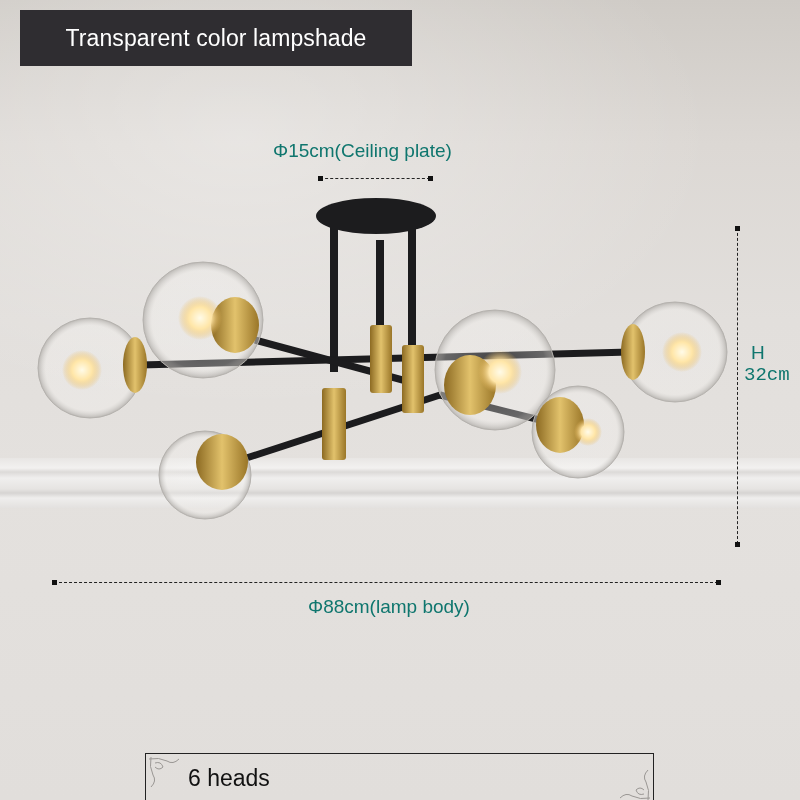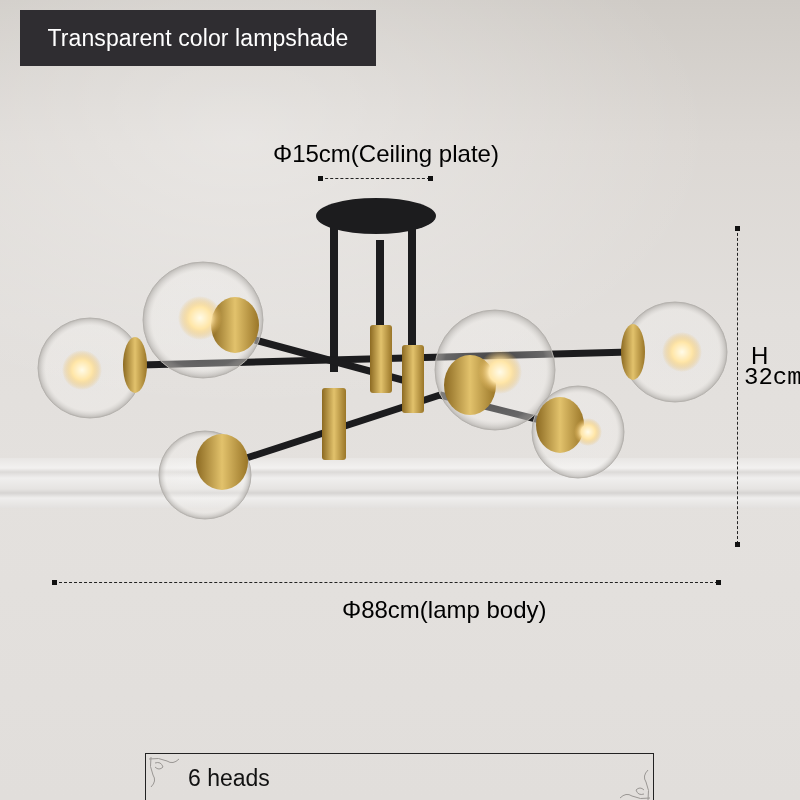--- a/index.html
+++ b/index.html
@@ -10,26 +10,26 @@
   }
   .ceiling-glow {
     position:absolute; left:0; top:0; width:800px; height:460px;
     background: radial-gradient(ellipse at 30% 30%, rgba(255,255,255,0.35) 0%, rgba(255,255,255,0) 60%);
   }
   .molding {
     position:absolute; left:0; width:800px; height:50px; top:458px;
     background: linear-gradient(180deg, #e8e6e4 0%, #f2f1f0 20%, #dcdad8 28%, #f0efee 40%, #e6e4e2 62%, #d6d4d2 70%, #efeeed 80%, #e3e1df 100%);
   }
   .title-box {
-    position:absolute; left:20px; top:10px; width:356px; height:56px;
+    position:absolute; left:20px; top:10px; width:392px; height:56px;
     background:#2f2d31; color:#ffffff;
     display:flex; align-items:center; justify-content:center;
     font-size:23px; letter-spacing:0.1px;
   }
-  .dim-label { position:absolute; color:#000000; font-size:24px; white-space:nowrap; }
+  .dim-label { position:absolute; color:#0f766e; font-size:19px; white-space:nowrap; }
   .hline { position:absolute; height:0; border-top:1.5px dashed #222; }
   .vline { position:absolute; width:0; border-left:1.5px dashed #222; }
   .endcap { position:absolute; width:5px; height:5px; background:#111; }
   .info-box {
     position:absolute; left:145px; top:753px; width:509px; height:51px;
     border:1.5px solid #222; box-sizing:border-box;
     display:flex; align-items:center; font-size:23px; color:#111;
   }
   .info-box .heads { position:absolute; left:42px; }
   .info-box .space { position:absolute; left:192px; }
@@ -118,21 +118,21 @@
 
 <div class="vline" style="left:737px; top:228px; height:316px;"></div>
 <div class="endcap" style="left:735px; top:226px;"></div>
 <div class="endcap" style="left:735px; top:542px;"></div>
 <div class="dim-label" style="left:751px; top:342px;">H</div>
 <div class="dim-label" style="left:744px; top:364px;font-family:Liberation Mono, monospace;">32cm</div>
 
 <div class="hline" style="left:54px; top:582px; width:664px;"></div>
 <div class="endcap" style="left:52px; top:580px;"></div>
 <div class="endcap" style="left:716px; top:580px;"></div>
-<div class="dim-label" style="left:308px; top:596px;margin-left:34px;">Φ88cm(lamp body)</div>
+<div class="dim-label" style="left:308px; top:596px;">Φ88cm(lamp body)</div>
 
 <div class="info-box">
   <svg class="ornament" style="left:1px; top:1px;" viewBox="0 0 36 36">
     <path d="M2 4 Q12 2 20 6 Q26 10 32 4 M4 2 Q2 12 6 20 Q10 26 4 32 M8 8 Q14 6 16 12 Q12 16 8 12" stroke="#9a9794" stroke-width="1" fill="none"></path>
   </svg>
   <svg class="ornament" style="right:1px; bottom:1px;" viewBox="0 0 36 36">
     <path d="M34 32 Q24 34 16 30 Q10 26 4 32 M32 34 Q34 24 30 16 Q26 10 32 4 M28 28 Q22 30 20 24 Q24 20 28 24" stroke="#9a9794" stroke-width="1" fill="none"></path>
   </svg>
   <span class="heads">6 heads</span>
 </div>

